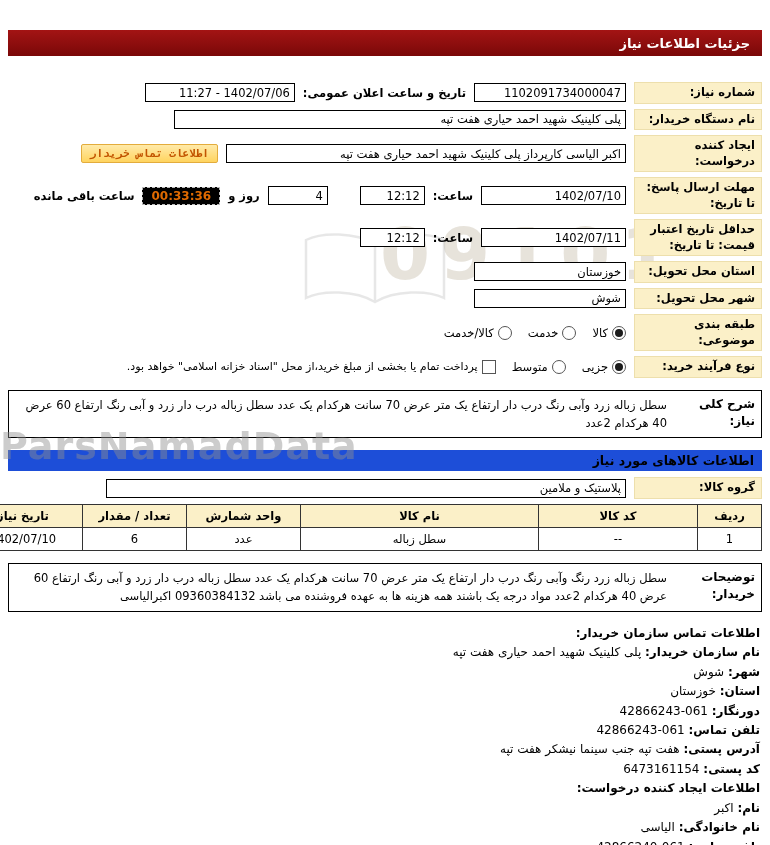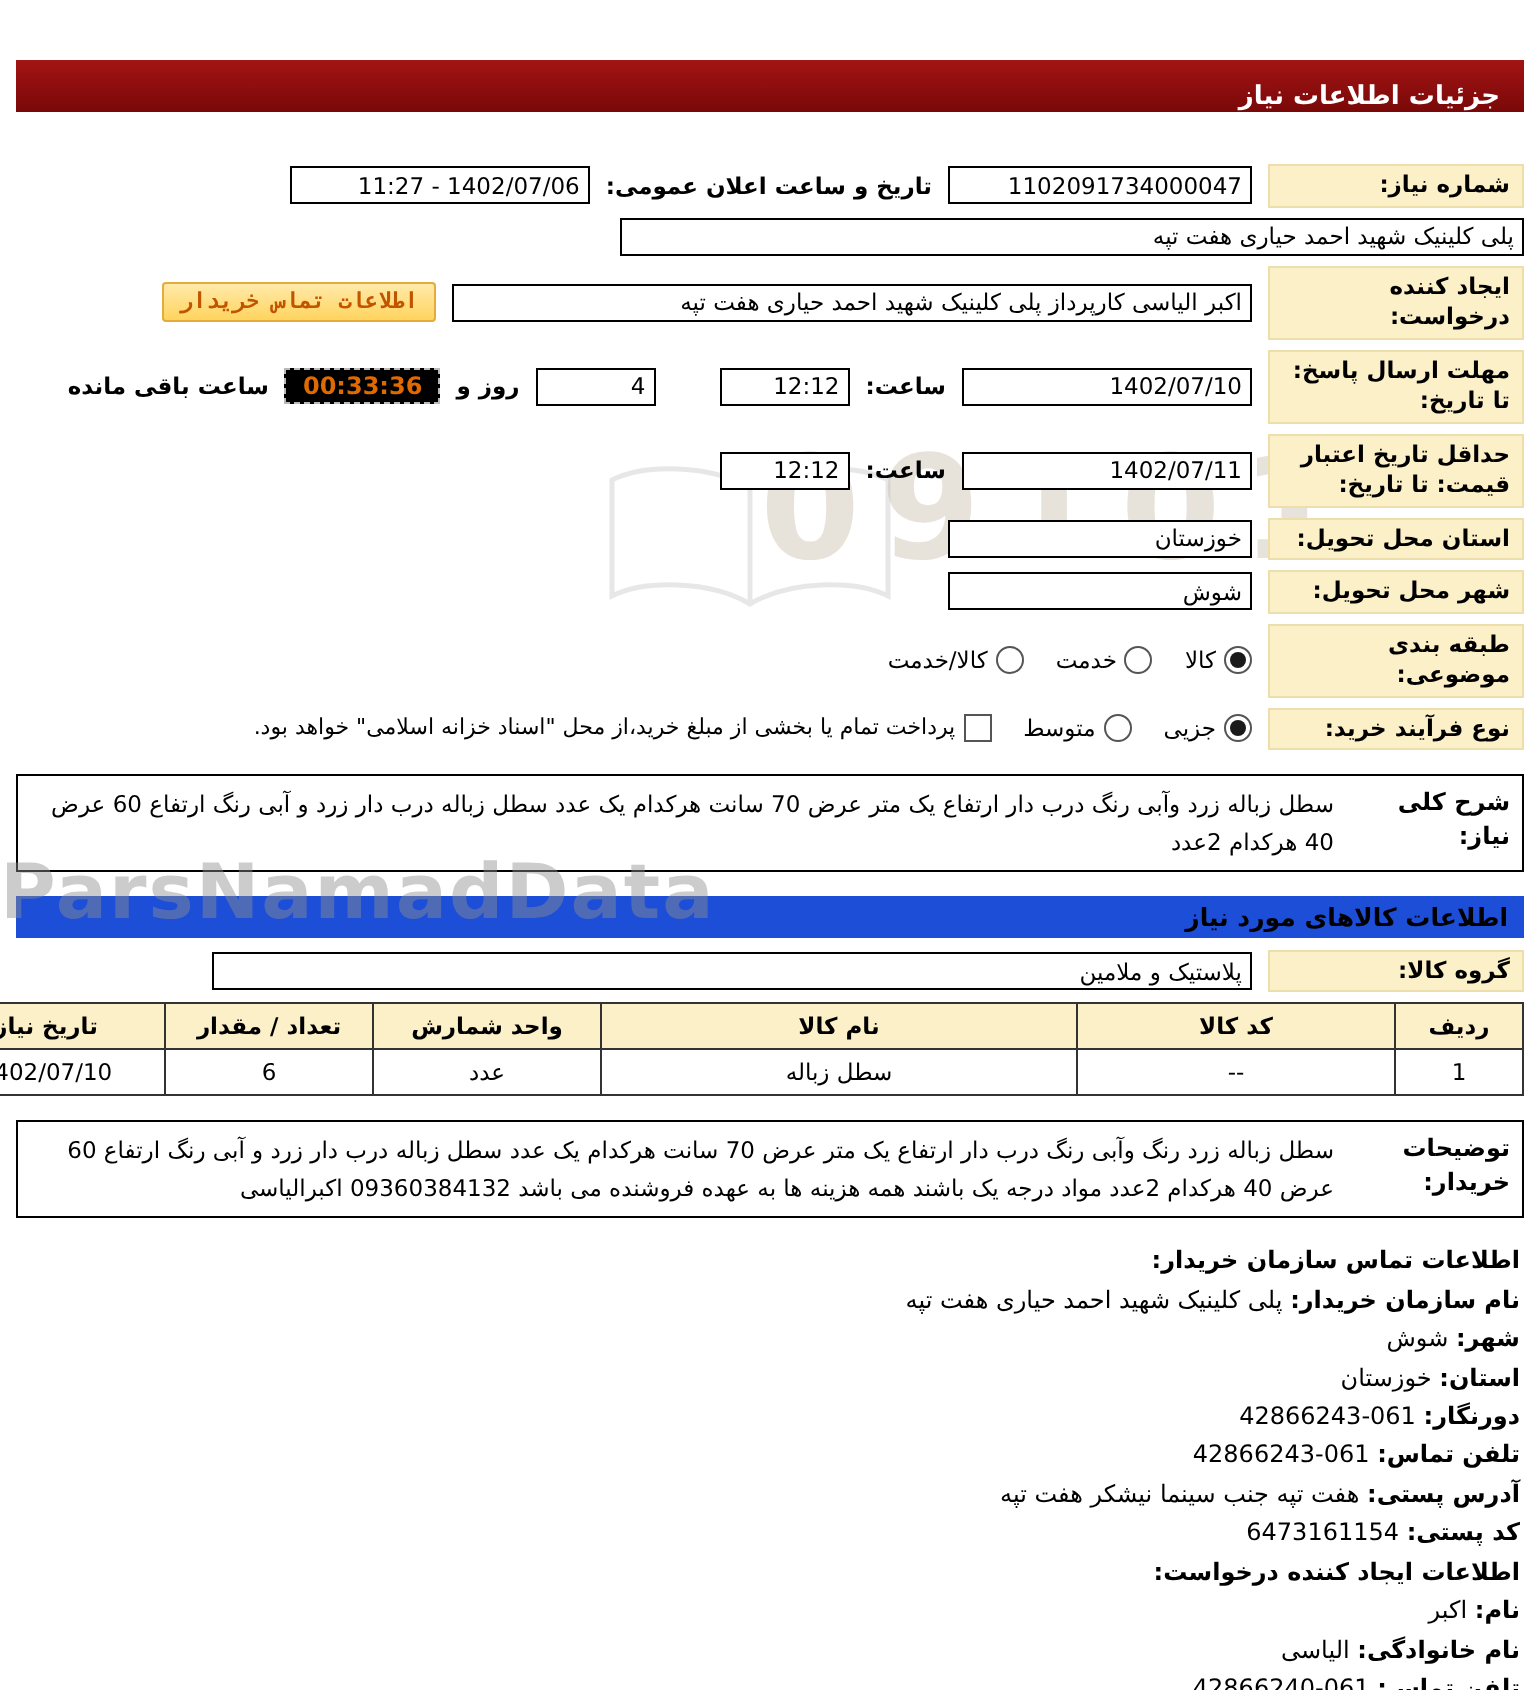--- a/index.html
+++ b/index.html
@@ -7,21 +7,21 @@
     width:770px;height:845px;position:relative;overflow:hidden;
     background:#ffffff;color:#000;
     font-family:"DejaVu Sans", sans-serif;
     direction:rtl;
   }
   .content{position:relative;z-index:2;}
   
   .titlebar{
     height:26px;margin:30px 8px 26px 8px;
     background:linear-gradient(180deg,#a31414,#7a0808);
-    color:#fff;display:flex;align-items:flex-end;
+    color:#fff;display:flex;align-items:center;
     padding:0 12px;font-weight:bold;font-size:13px;
   }
   
   .form-row{display:flex;align-items:center;gap:8px;margin:5px 8px;}
   .chip{
     background:#FBF0C8;border:1px solid #EDDFAC;
     padding:2px 6px;font-weight:bold;font-size:11.5px;line-height:1.35;
     width:128px;box-sizing:border-box;flex:none;text-align:right;
   }
   .tb{
@@ -100,20 +100,21 @@
   </div>
 
   <div class="form-row">
     <span class="chip">شماره نیاز:</span>
     <input class="tb" style="width: 152px;" readonly="" value="1102091734000047">
     <span class="inline-label">تاریخ و ساعت اعلان عمومی:</span>
     <input class="tb" style="width: 150px;" readonly="" value="1402/07/06 - 11:27">
   </div>
 
   <div class="form-row">
+    <span class="chip">نام دستگاه خریدار:</span>
     <input class="tb" style="width: 452px;" readonly="" value="پلی کلینیک شهید احمد حیاری هفت تپه">
   </div>
 
   <div class="form-row">
     <span class="chip">ایجاد کننده درخواست:</span>
     <input class="tb" style="width: 400px;" readonly="" value="اکبر الیاسی کارپرداز پلی کلینیک شهید احمد حیاری هفت تپه">
     <button class="contact-btn">اطلاعات تماس خریدار</button>
   </div>
 
   <div class="form-row">

